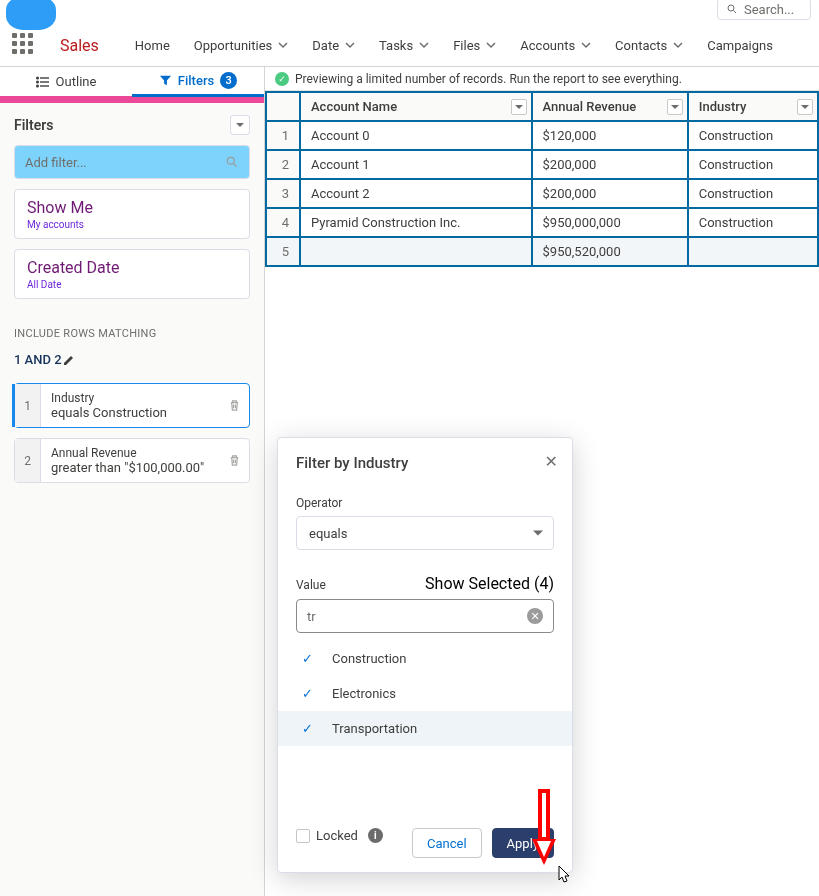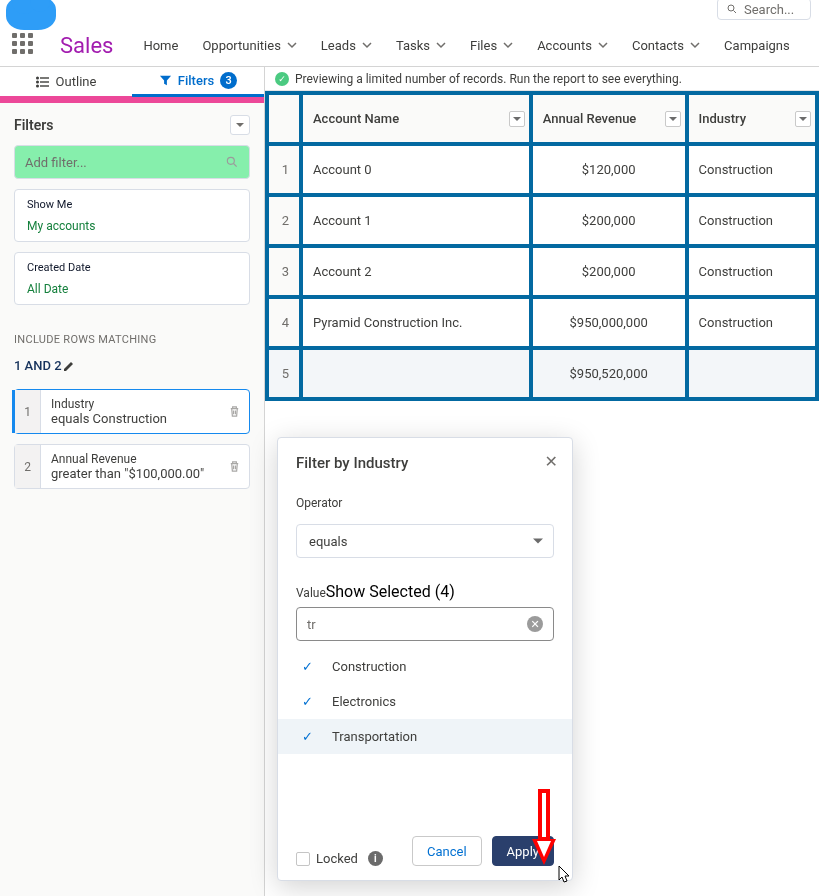--- a/index.html
+++ b/index.html
@@ -8,83 +8,83 @@
 .top-bar{height:24px;position:relative}
 .cloud-logo{position:absolute;left:6px;top:-4px;width:50px;height:34px;background:#2e9df7;border-radius:18px 18px 18px 18px/14px 14px 14px 14px}
 .cloud-logo:before{content:"";position:absolute;width:24px;height:24px;background:#2e9df7;border-radius:50%;top:-6px;left:6px}
 .cloud-logo:after{content:"";position:absolute;width:20px;height:20px;background:#2e9df7;border-radius:50%;top:-4px;left:24px}
 .search-box{position:absolute;right:8px;top:-2px;height:22px;width:94px;border:1px solid #d8dde6;border-radius:4px;display:flex;align-items:center;padding-left:8px;color:#706e6b}
 .search-box svg{width:12px;height:12px;margin-right:6px}
 
 .nav{height:43px;border-bottom:1px solid #d4d4d4;display:flex;align-items:center;padding-left:12px;gap:24px}
 .app-launcher{width:24px;height:24px;display:grid;grid-template-columns:repeat(3,5px);grid-template-rows:repeat(3,5px);gap:3px}
 .app-launcher span{width:5px;height:5px;background:#706e6b;border-radius:1px}
-.app-name{font-size:22px;color:#a21caf;font-weight:400;margin-right:6px}
+.app-name{font-size:16px;color:#b91c1c;font-weight:400;margin-right:12px}
 .nav-link{color:#3e3e3c;font-size:13px;display:flex;align-items:center;gap:6px;cursor:pointer}
 .chev{width:10px;height:10px}
 
 .cols{display:flex;height:calc(100% - 67px)}
 .left{width:265px;border-right:1px solid #d4d4d4;background:#fafaf9;display:flex;flex-direction:column}
 .right{flex:1;background:#fff;position:relative}
 
 .tabs{display:flex;height:36px;border-bottom:7px solid #ec4899;background:#fff}
 .tab{flex:1;display:flex;align-items:center;justify-content:center;gap:6px;font-size:13px;color:#3e3e3c;cursor:pointer}
 .tab.active{color:#006dcc;border-bottom:3px solid #006dcc;margin-bottom:-1px;font-weight:500}
 .badge{background:#006dcc;color:#fff;border-radius:50%;width:17px;height:17px;font-size:11px;display:flex;align-items:center;justify-content:center}
 
 .panel{padding:12px 14px}
 .panel-head{display:flex;align-items:center;justify-content:space-between;margin-bottom:10px}
 .panel-head h3{font-size:14px;font-weight:600;color:#3e3e3c}
 .dd-btn{width:20px;height:20px;border:1px solid #d8dde6;border-radius:3px;display:flex;align-items:center;justify-content:center;cursor:pointer;background:#fff}
-.add-filter{border:1px solid #d8dde6;border-radius:4px;height:34px;display:flex;align-items:center;padding:0 10px;color:#706e6b;background:#86efac;margin-bottom:10px}
+.add-filter{border:1px solid #d8dde6;border-radius:4px;height:34px;display:flex;align-items:center;padding:0 10px;color:#706e6b;background:#7dd3fc;margin-bottom:10px}
 .add-filter svg{margin-left:auto;width:14px;height:14px}
 .card{border:1px solid #d8dde6;border-radius:4px;background:#fff;padding:8px 12px;margin-bottom:10px}
-.card .lbl{font-size:11px;color:#0f172a}
-.card .val{font-size:12px;color:#15803d;margin-top:8px}
+.card .lbl{font-size:16px;color:#701a75}
+.card .val{font-size:10px;color:#6d28d9;margin-top:2px}
 .sec-label{font-size:11px;color:#706e6b;letter-spacing:.3px;margin:28px 0 12px}
 .logic-row{display:flex;align-items:center;margin-bottom:16px}
 .logic-row .txt{font-size:13px;color:#16325c;font-weight:500}
 .pencil{width:14px;height:14px;cursor:pointer}
 .frow{display:flex;border:1px solid #d8dde6;border-radius:4px;background:#fff;margin-bottom:10px}
 .frow.sel{border-color:#1589ee}
 .frow .num{width:26px;background:#f3f2f2;display:flex;align-items:center;justify-content:center;font-size:12px;color:#706e6b;border-right:1px solid #d8dde6}
 .frow.sel .num{border-left:3px solid #1589ee;width:29px;margin-left:-3px}
 .frow .body{flex:1;padding:7px 10px}
 .frow .body .lbl{font-size:12px;color:#3e3e3c}
 .frow .body .val{font-size:13px;color:#3e3e3c}
 .frow .del{width:30px;display:flex;align-items:center;justify-content:center;cursor:pointer}
 .trash{width:13px;height:13px;opacity:.6}
 
 .preview-bar{height:24px;background:#fff;display:flex;align-items:center;gap:6px;padding:0 10px;font-size:12px;color:#3e3e3c;border-bottom:1px solid #e5e5e5}
 .preview-bar .ok{width:14px;height:14px;background:#4bca81;border-radius:50%;display:flex;align-items:center;justify-content:center;color:#fff;font-size:9px}
 
 table{border-collapse:collapse;width:100%;font-size:13px}
-th,td{border:4px solid #0369a1;padding:16px 10px;text-align:left;color:#3e3e3c;background:#fff}
+th,td{border:2px solid #0369a1;padding:6px 10px;text-align:left;color:#3e3e3c;background:#fff}
 th{background:#fafaf9;font-weight:500;position:relative}
 th .fbtn{position:absolute;right:4px;top:50%;transform:translateY(-50%);width:16px;height:16px;border:1px solid #c9c9c9;border-radius:2px;display:flex;align-items:center;justify-content:center;cursor:pointer;background:#fff}
 td.num,th.num{text-align:right;width:34px;color:#706e6b;background:#fafaf9}
-td.rev{text-align:center}
+td.rev{text-align:left}
 tr.total td{background:#f3f6f9}
 
 .pop{position:absolute;left:12px;top:370px;width:296px;background:#fff;border:1px solid #d8dde6;border-radius:4px;box-shadow:0 6px 28px rgba(0,0,0,.18);padding:16px 18px 14px}
 .pop h4{font-size:15px;color:#3e3e3c;font-weight:500;margin-bottom:24px}
 .pop .close{position:absolute;right:14px;top:14px;cursor:pointer;color:#706e6b;font-size:16px}
-.pop .flabel{font-size:12px;color:#3e3e3c;margin-bottom:14px}
+.pop .flabel{font-size:12px;color:#3e3e3c;margin-bottom:6px}
 .pop .select{border:1px solid #d8dde6;border-radius:4px;height:34px;display:flex;align-items:center;padding:0 12px;margin-bottom:24px;cursor:pointer;position:relative}
 .pop .select .caret{position:absolute;right:10px}
-.pop .val-head{display:flex;justify-content:flex-start;align-items:baseline;margin-bottom:6px}
+.pop .val-head{display:flex;justify-content:space-between;align-items:baseline;margin-bottom:6px}
 .pop .val-head a{color:#000000;font-size:16px;cursor:pointer}
 .pop .input{border:1px solid #8a8a8a;border-radius:4px;height:34px;display:flex;align-items:center;padding:0 10px;margin-bottom:8px}
 .pop .input input{border:0;outline:0;flex:1;font-size:13px;color:#706e6b}
 .pop .input .clr{width:16px;height:16px;background:#9b9b9b;border-radius:50%;color:#fff;display:flex;align-items:center;justify-content:center;font-size:11px;cursor:pointer}
 .opts{margin:8px -18px 0}
 .opt{display:flex;align-items:center;gap:14px;padding:10px 24px;font-size:13px;color:#3e3e3c;cursor:pointer}
 .opt.hl{background:#eff4f8}
 .opt .chk{color:#0070d2;width:16px}
-.pop .ftr{display:flex;align-items:flex-end;gap:10px;margin-top:82px}
+.pop .ftr{display:flex;align-items:flex-start;gap:10px;margin-top:82px}
 .pop .ftr .lk{display:flex;align-items:center;gap:6px;color:#3e3e3c;font-size:13px}
 .pop .ftr .lk .box{width:14px;height:14px;border:1px solid #c5c5c5;border-radius:2px}
 .pop .ftr .info{width:15px;height:15px;background:#6b6b6b;border-radius:50%;color:#fff;font-size:10px;display:flex;align-items:center;justify-content:center;font-weight:bold}
 .pop .ftr .sp{flex:1}
 .pop .ftr button{height:30px;padding:0 14px;border:1px solid #c9c9c9;border-radius:4px;background:#fff;font-size:13px;color:#0070d2;cursor:pointer}
 .pop .ftr button.primary{background:#2a3f6c;color:#fff;border-color:#2a3f6c}
 
 .arrow{position:absolute;left:264px;top:720px;width:30px;height:80px;pointer-events:none}
 .arrow svg{overflow:visible}
 
@@ -122,21 +122,21 @@
   <div class="nav-link">
       <span>Home</span>
     </div>
   <div class="nav-link">
       <span>Opportunities</span>
       <svg class="chev" viewBox="0 0 10 10" fill="none" stroke="#706e6b" stroke-width="1.5">
         <polyline points="1,3 5,7 9,3"></polyline>
       </svg>
     </div>
   <div class="nav-link">
-      <span>Leads</span>
+      <span>Date</span>
       <svg class="chev" viewBox="0 0 10 10" fill="none" stroke="#706e6b" stroke-width="1.5">
         <polyline points="1,3 5,7 9,3"></polyline>
       </svg>
     </div>
   <div class="nav-link">
       <span>Tasks</span>
       <svg class="chev" viewBox="0 0 10 10" fill="none" stroke="#706e6b" stroke-width="1.5">
         <polyline points="1,3 5,7 9,3"></polyline>
       </svg>
     </div>

